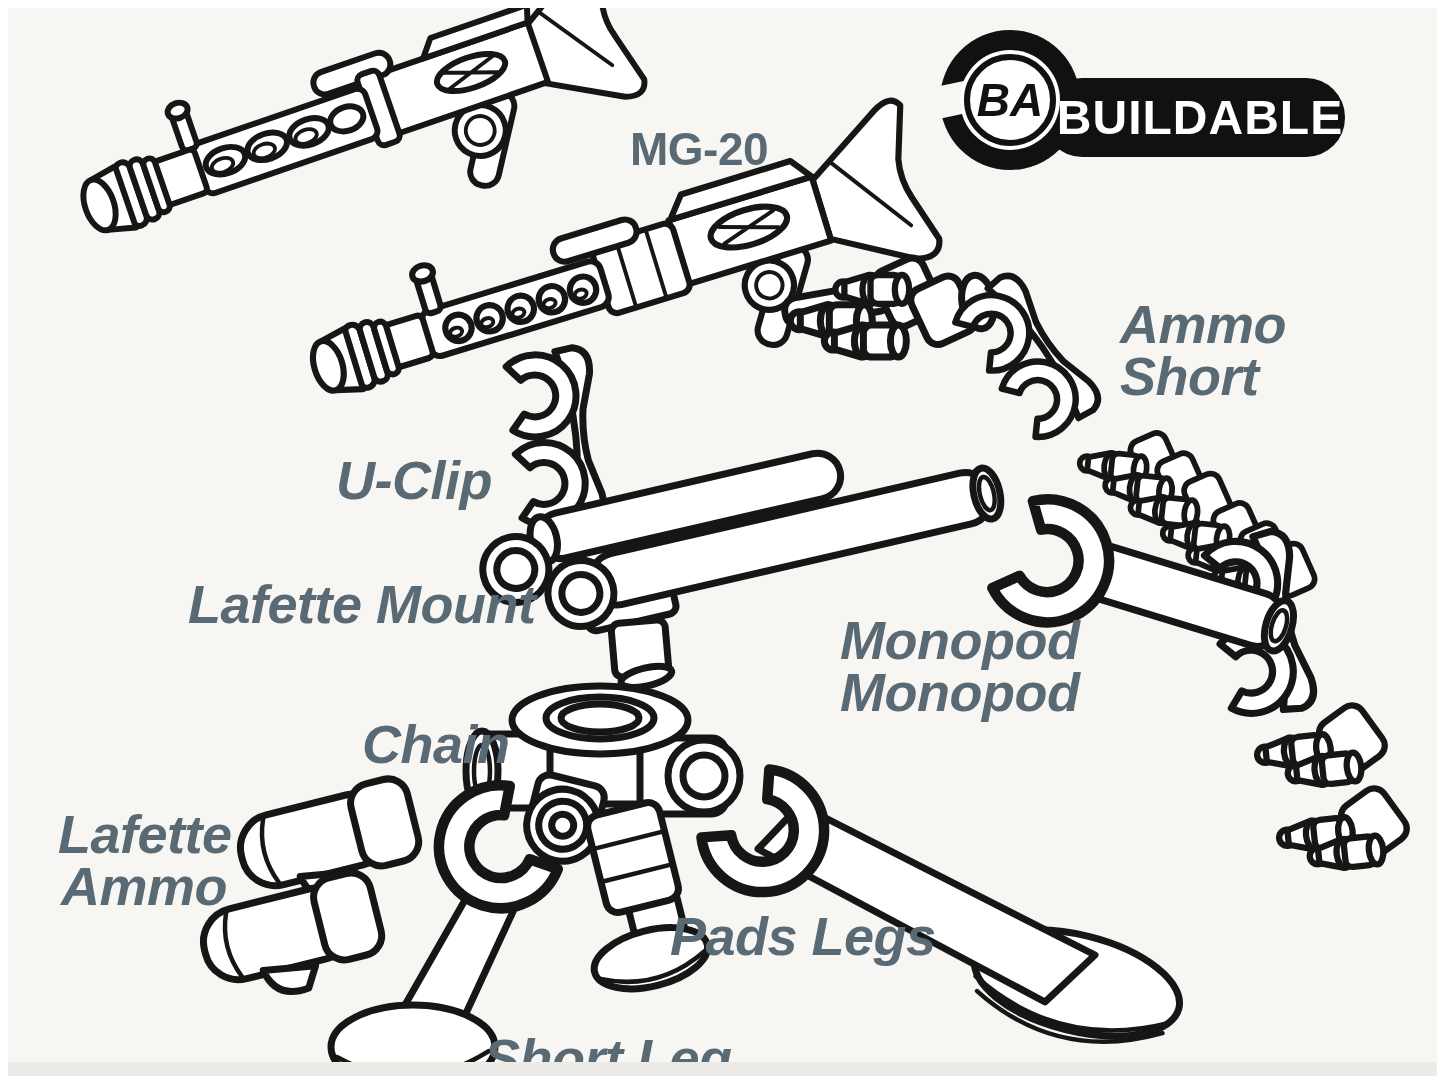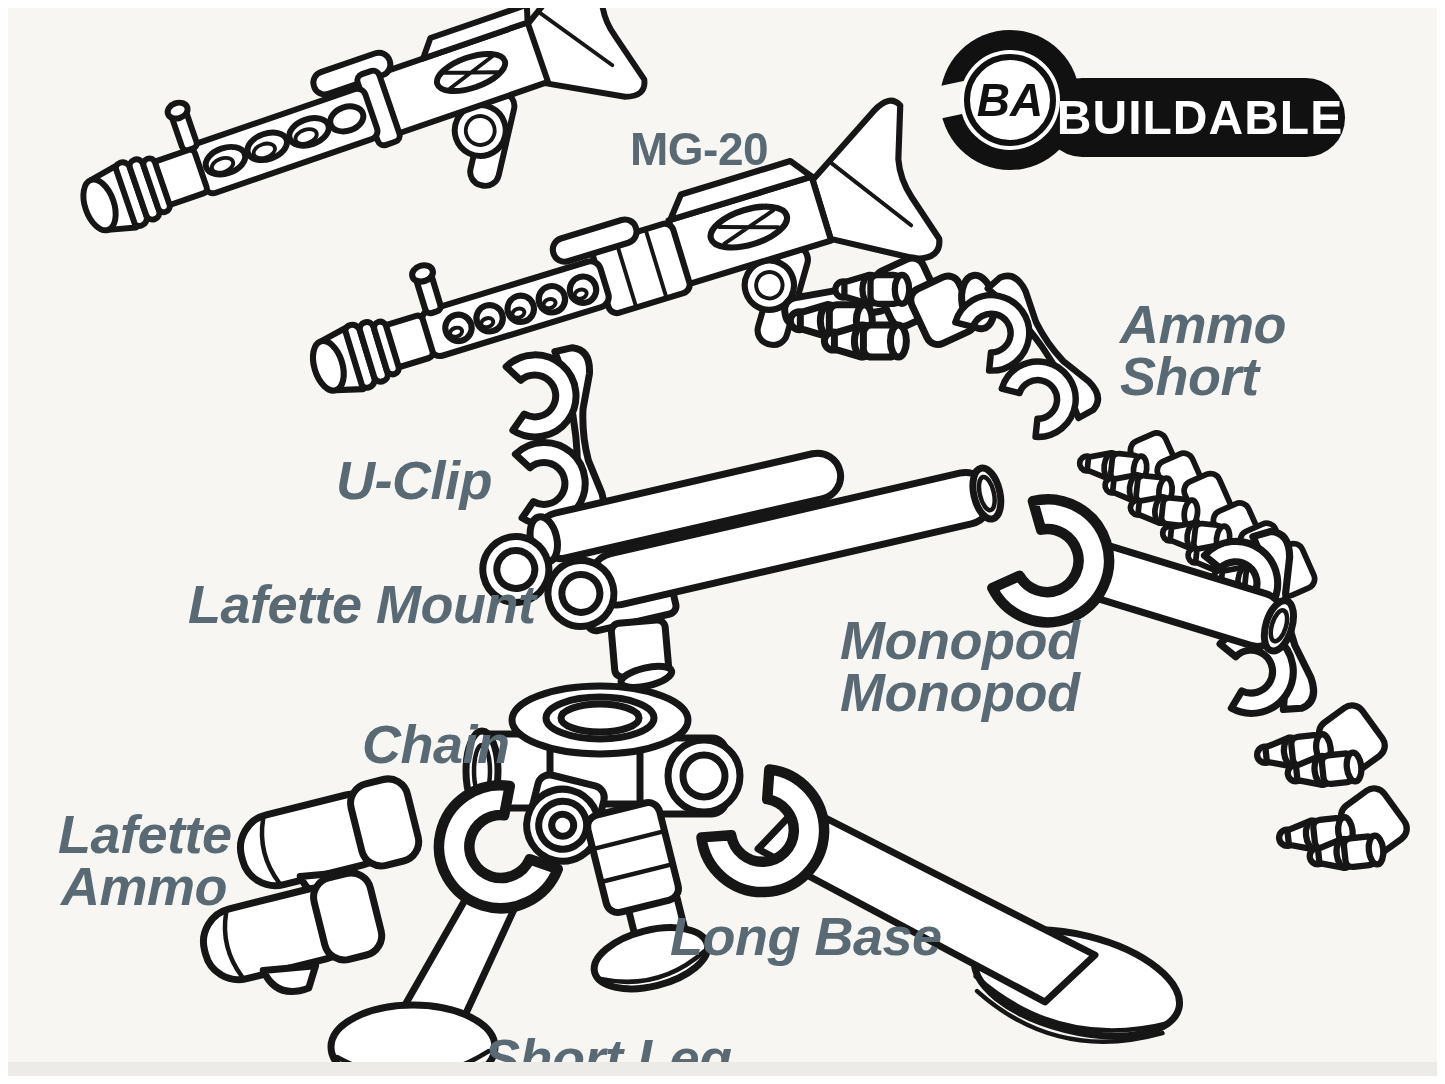--- a/index.html
+++ b/index.html
@@ -274,18 +274,18 @@
     <div>Monopod</div>
   </div>
 
   <div class="label s42" style="left:354px;top:710px">Chain</div>
 
   <div class="label s42 right" style="left:50px;top:800px;width:172px">
     <div>Lafette</div>
     <div>Ammo</div>
   </div>
 
-  <div class="label s42" style="left:662px;top:902px">Long Base</div>
+  <div class="label s42" style="left:662px;top:902px">Pads Legs</div>
 
   <div class="label s42" style="left:476px;top:1024px">Short Leg</div>
 
   <div class="bottom-strip"></div>
 </div>
 
 </body></html>

